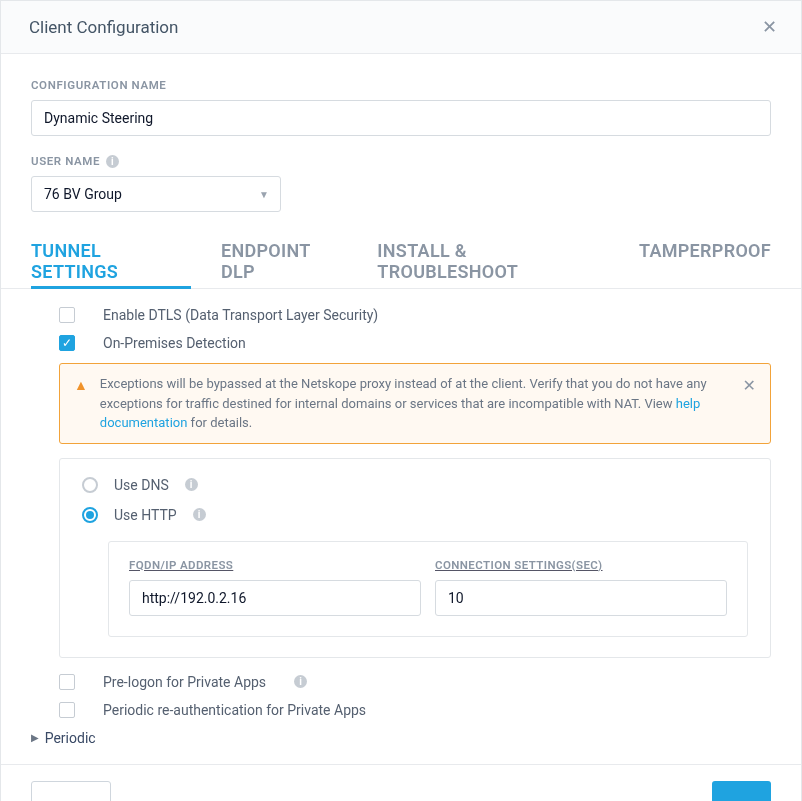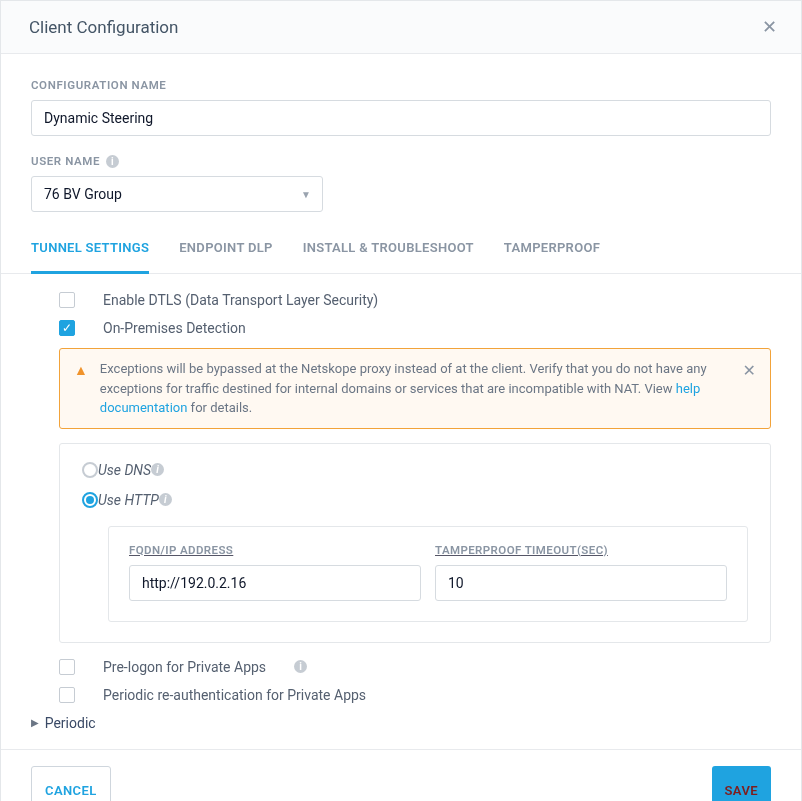--- a/index.html
+++ b/index.html
@@ -51,36 +51,36 @@
     width: 100%;
     height: 36px;
     border: 1px solid #d6dbe0;
     border-radius: 3px;
     padding: 0 12px;
     font-size: 14px;
     color: #0f172a;
     background: #fff;
     font-family: inherit;
   }
-  .select-wrap { position: relative; width: 292px; }
+  .select-wrap { position: relative; width: 250px; }
   .select { appearance: none; padding-right: 28px; }
   .select-chevron {
     position: absolute; right: 12px; top: 50%; transform: translateY(-50%);
     font-size: 10px; color: #9aa3af; pointer-events: none;
   }
   .tabs {
     display: flex;
     gap: 30px;
     border-bottom: 1px solid #e8eaed;
     margin: 0 -30px 18px -30px;
     padding: 0 30px;
   }
   .tab {
-    padding: 10px 0 16px 0;
-    font-size: 13px;
+    padding: 10px 0 4px 0;
+    font-size: 18px;
     font-weight: 600;
     letter-spacing: 0.3px;
     color: #8a95a3;
     cursor: pointer;
     border-bottom: 3px solid transparent;
     margin-bottom: -1px;
   }
   .tab.active {
     color: #1fa3e0;
     border-bottom-color: #1fa3e0;
@@ -142,22 +142,22 @@
   }
   .alert a { color: #1fa3e0; text-decoration: none; }
   .panel {
     border: 1px solid #e4e7ea;
     border-radius: 3px;
     padding: 18px 22px 20px 22px;
     margin-left: 28px;
     margin-bottom: 16px;
   }
   .radio-row {
-    display: flex; align-items: center; gap: 0;
-    margin-bottom: 14px; color: #556070; cursor: pointer; font-style: italic;
+    display: flex; align-items: center; gap: 16px;
+    margin-bottom: 14px; color: #556070; cursor: pointer;
   }
   .radio {
     width: 16px; height: 16px; border-radius: 50%;
     border: 2px solid #c6ccd3; display: inline-block; position: relative;
     flex-shrink: 0;
   }
   .radio.selected { border-color: #1fa3e0; }
   .radio.selected::after {
     content: ""; position: absolute; top: 2px; left: 2px;
     width: 8px; height: 8px; border-radius: 50%; background: #1fa3e0;
@@ -271,21 +271,21 @@
         <span class="info-icon">i</span>
       </div>
 
       <div class="sub-form">
         <div class="sub-grid">
           <div>
             <div class="sub-label">FQDN/IP ADDRESS</div>
             <input class="text-input" value="http://192.0.2.16" style="">
           </div>
           <div>
-            <div class="sub-label">TAMPERPROOF TIMEOUT(SEC)</div>
+            <div class="sub-label">CONNECTION SETTINGS(SEC)</div>
             <input class="text-input" value="10" style="">
           </div>
         </div>
       </div>
     </div>
 
     <div class="checkbox-row">
       <span class="checkbox"></span>
       <span>Pre-logon for Private Apps</span>
       <span class="info-icon">i</span>

